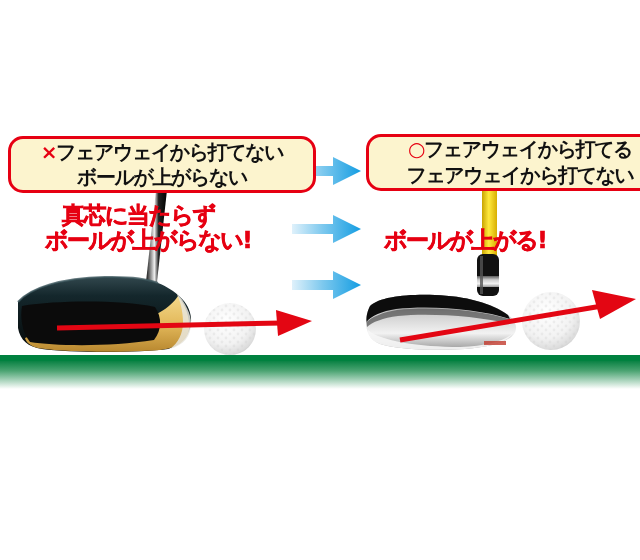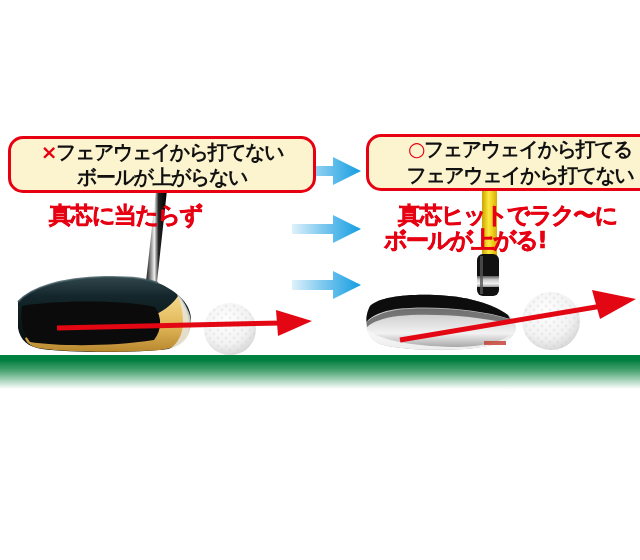--- a/index.html
+++ b/index.html
@@ -18,21 +18,21 @@
     white-space:nowrap;
   }
   .badge .mark{color:var(--badge-border,#E60012);font-weight:900;}
   .badge-left{left:8px;top:136px;}
   .badge-right{left:366px;top:134px;justify-content:space-between;}
   .caption{
     position:absolute;z-index:3;font-weight:900;font-size:23px;line-height:24px;
     letter-spacing:-1.5px;color:var(--caption-red,#E60012);white-space:nowrap;
     -webkit-text-stroke:0.6px var(--caption-red,#E60012);
   }
-  .cap-l1{left:49px;top:203px;}
+  .cap-l1{left:62px;top:203px;}
   .cap-l2{left:45px;top:228px;}
   .cap-r1{left:398px;top:203px;}
   .cap-r2{left:378px;top:228px;margin-left:6px;}
 </style>
 </head>
 <body>
 
 <div class="stage">
 
   <svg class="layer-svg" width="640" height="560" viewBox="0 0 640 560">
@@ -170,16 +170,16 @@
     <div><span class="mark">×</span><span>フェアウェイから打てない</span></div>
     <div>ボールが上がらない</div>
   </div>
 
   <div class="badge badge-right">
     <div><span class="mark">○</span><span>フェアウェイから打てる</span></div>
     <div>フェアウェイから打てない</div>
   </div>
 
   <div class="caption cap-l1">真芯に当たらず</div>
-  <div class="caption cap-r1">真芯ヒットでラク〜に</div>
+  <div class="caption cap-l2">ボールが上がらない!</div>
   <div class="caption cap-r2">ボールが上がる!</div>
 
 </div>
 
 </body></html>

